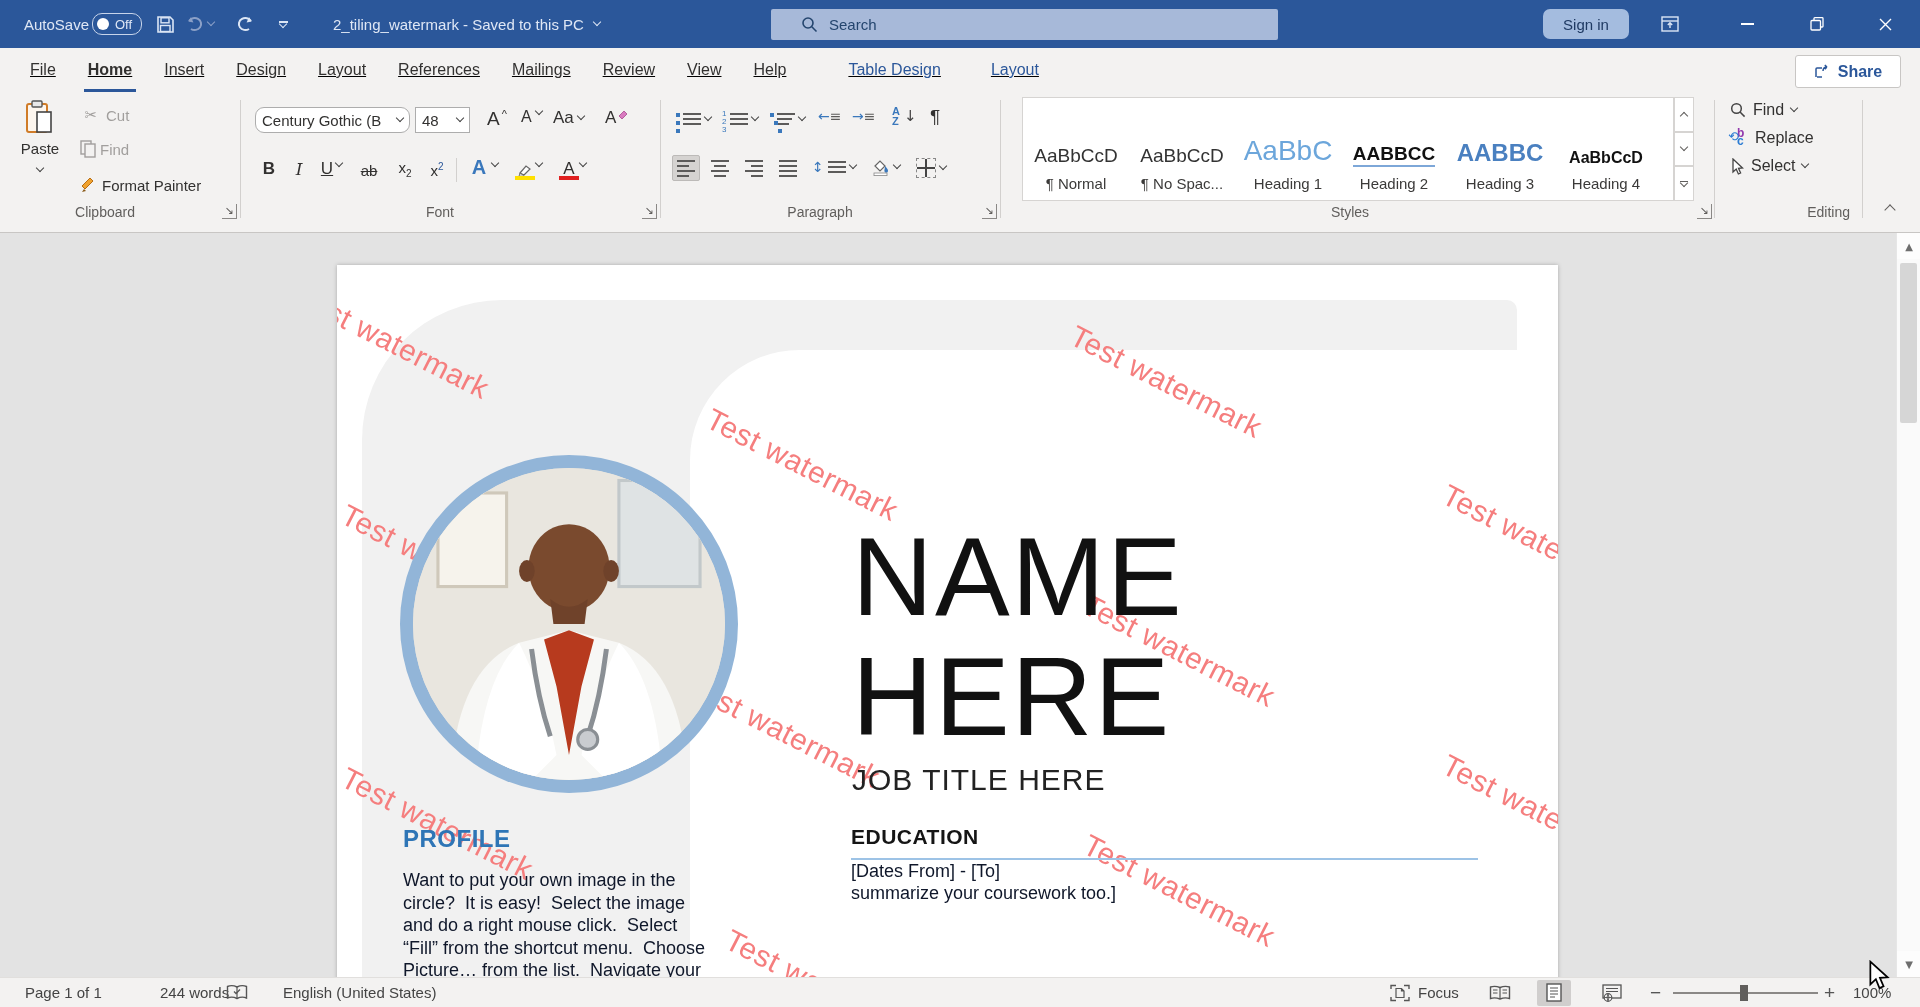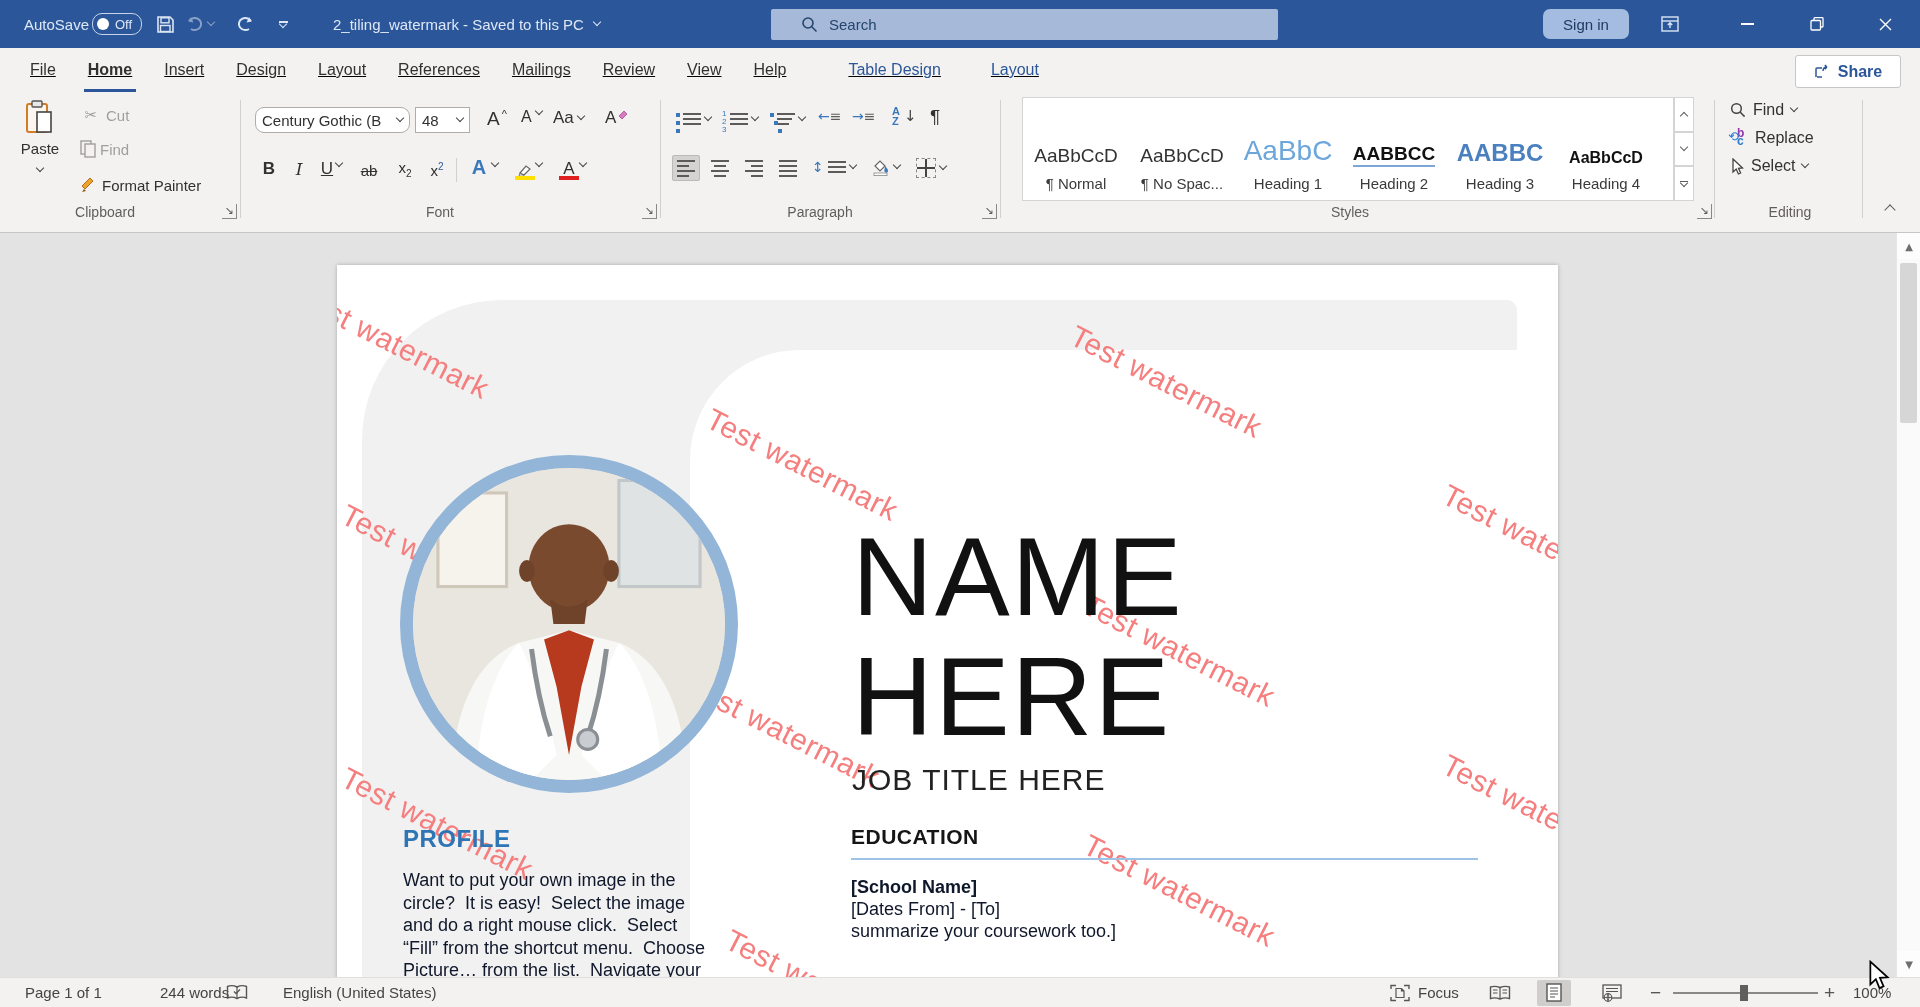--- a/index.html
+++ b/index.html
@@ -482,21 +482,21 @@
         </span>
         <span>Replace</span>
       </div>
       <div class="edit-row" style="top:65px;">
         <svg width="14" height="17" viewBox="0 0 14 17">
           <path d="M3 1 L3 14 L6.2 11 L8.4 16 L10.6 15 L8.5 10.3 L12.5 10 Z" fill="#fff" stroke="#444" stroke-width="1.3"></path>
         </svg>
         <span>Select</span>
         <span class="chev chev-sm" style="color:#444;"></span>
       </div>
-      <div class="grp-label" style="left:1730px;width:120px;">Editing</div>
+      <div class="grp-label" style="left:1730px;width:120px;text-align:right;">Editing</div>
     </div>
     <div class="vsep" style="left:1862px;"></div>
     <div style="position:absolute;left:1886px;top:108px;">
       <span class="chev" style="transform:rotate(-135deg);color:#605e5c;margin-top:4px;"></span>
     </div>
   </div>
 
   <div class="docarea">
     <div class="page">
 
@@ -536,21 +536,20 @@
 
       <div class="doc-text bigname" style="left:515px;top:252px;">
         <div class="doc-line">NAME</div>
         <div class="doc-line">HERE</div>
       </div>
       <div class="doc-text jobtitle" style="left:515px;top:498px;">JOB TITLE HERE</div>
 
       <div class="doc-text" style="left:514px;top:560px;">
         <div class="h-edu">EDUCATION</div>
         <div class="edurule"></div>
-        <div class="body18 doc-line" style="font-weight:700;margin-top:16px;">[School Name]</div>
         <div class="body18 doc-line">[Dates From] - [To]</div>
         <div class="body18 doc-line">summarize your coursework too.]</div>
       </div>
 
       <div class="doc-text" style="left:66px;top:560px;">
         <div class="h-profile">PROFILE</div>
         <div class="body18" style="margin-top:16px;line-height:22.5px;">
           <div class="doc-line">Want to put your own image in the</div>
           <div class="doc-line">circle?  It is easy!  Select the image</div>
           <div class="doc-line">and do a right mouse click.  Select</div>

